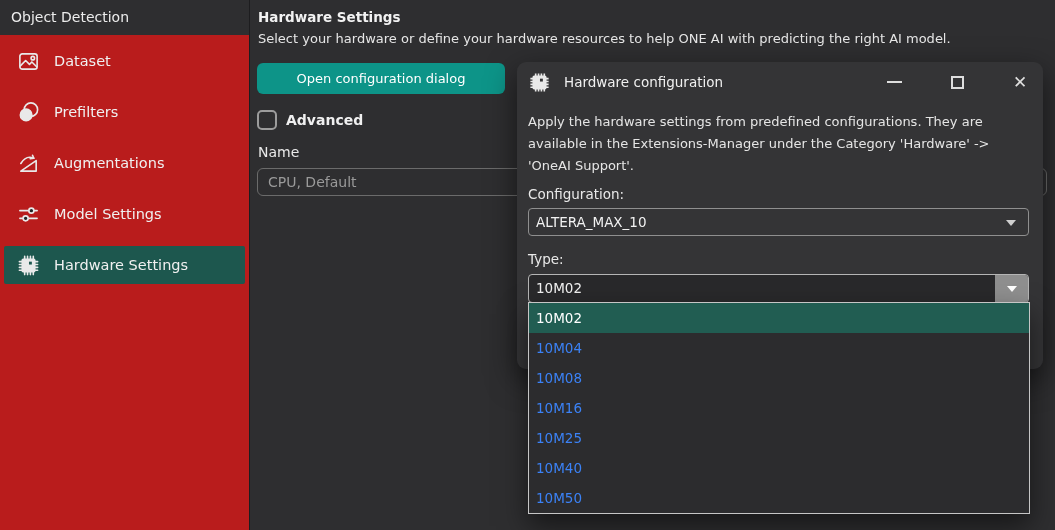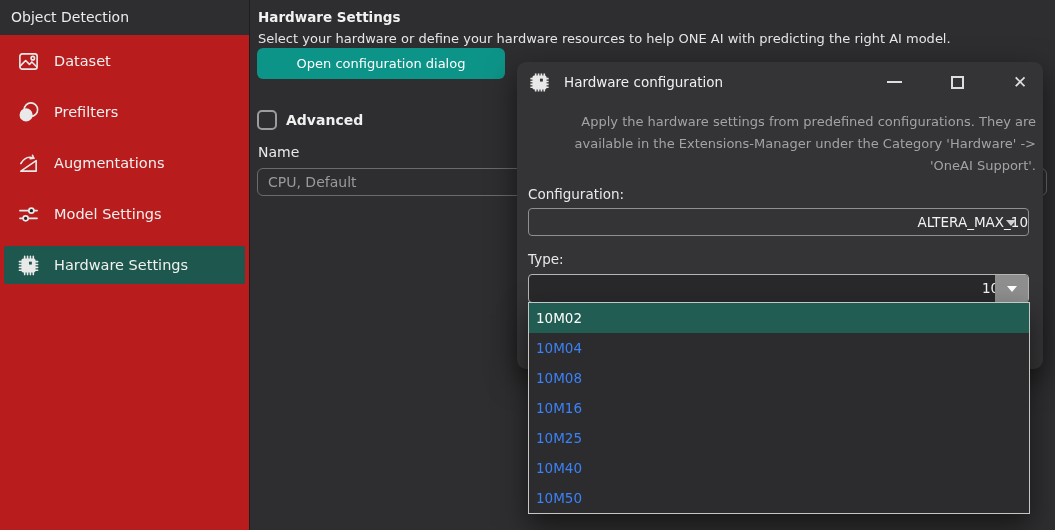--- a/index.html
+++ b/index.html
@@ -13,43 +13,43 @@
   .nav { padding-top:7px; display:flex; flex-direction:column; gap:13px; }
   .nav-item { display:flex; align-items:center; height:38px; margin:0 4px; padding-left:12px; font-size:14.5px; color:#f0f0f0; cursor:default; border-radius:2px; }
   .nav-item .ic { width:24px; height:24px; margin-right:14px; flex:none; display:flex; align-items:center; justify-content:center; }
   .nav-item.selected { background:#1d574e; }
   .nav-item svg { stroke:#e9e9e9; fill:none; stroke-width:1.7; stroke-linecap:round; stroke-linejoin:round; }
 
   
   .main { position:absolute; left:251px; top:0; width:804px; height:530px; }
   .main-title { position:absolute; left:7px; top:9px; font-size:13.5px; font-weight:bold; color:#f2f2f2; white-space:nowrap; }
   .main-desc { position:absolute; left:7px; top:31px; font-size:13px; color:#e6e6e6; white-space:nowrap; }
-  .open-btn { position:absolute; left:6px; top:48px; width:248px; height:31px; background:#0d9488; color:#ffffff; border:none; border-radius:6px; font-size:13px; font-family:inherit; cursor:pointer; }
+  .open-btn { position:absolute; left:6px; top:63px; width:248px; height:31px; background:#0d9488; color:#ffffff; border:none; border-radius:6px; font-size:13px; font-family:inherit; cursor:pointer; }
   .adv-row { position:absolute; left:6px; top:110px; display:flex; align-items:center; }
   .checkbox { width:20px; height:20px; border:2px solid #9c9c9c; border-radius:5px; background:transparent; }
   .adv-label { margin-left:9px; font-weight:bold; font-size:14px; color:#f0f0f0; }
   .name-label { position:absolute; left:7px; top:144px; font-size:14px; color:#e9e9e9; }
   .name-input { position:absolute; left:6px; top:168px; width:790px; height:28px; border:1px solid #6b6b6b; border-radius:6px; line-height:26px; padding-left:10px; color:#9a9a9a; font-size:14px; z-index:1; background:transparent; }
 
   
-  .dialog { position:absolute; left:517px; top:62px; width:526px; height:307px; background:#343436; border-radius:9px; box-shadow:0 10px 30px rgba(0,0,0,.55); z-index:10;text-align:right; }
+  .dialog { position:absolute; left:517px; top:62px; width:526px; height:307px; background:#343436; border-radius:9px; box-shadow:0 10px 30px rgba(0,0,0,.55); z-index:10; }
   .titlebar { display:flex; align-items:center; height:40px; padding:0 12px 0 11px; }
   .titlebar .chip-wrap { width:23px; height:23px; margin-right:13px; display:flex; }
   .titlebar svg { stroke:#e9e9e9; fill:none; stroke-width:1.7; }
   .dlg-title { font-size:13.5px; color:#f0f0f0; white-space:nowrap; }
   .winbtns { margin-left:auto; display:flex; align-items:center; }
   .winbtn { width:22px; height:22px; display:flex; align-items:center; justify-content:center; margin-left:41px; cursor:pointer; }
   .min-glyph { width:15px; height:2px; background:#dedede; }
   .max-glyph { width:13px; height:13px; border:2px solid #dedede; }
   .close-glyph { font-size:17px; color:#dedede; line-height:1; }
-  .dlg-desc { position:absolute; left:11px; top:49px; width:508px; font-size:13px; line-height:22px; color:#a3a3a3; }
+  .dlg-desc { position:absolute; left:11px; top:49px; width:508px; font-size:13px; line-height:22px; color:#e5e5e5; }
   .fld-label { position:absolute; left:11px; font-size:13.5px; color:#e9e9e9; }
   .lbl-cfg { top:124px; }
   .lbl-type { top:189px; }
-  .combo { position:absolute; left:11px; width:501px; height:28px; border:1px solid #8f8f8f; border-radius:4px; font-size:13.5px; color:#f2f2f2; line-height:26px; padding-left:15px; cursor:pointer; }
+  .combo { position:absolute; left:11px; width:501px; height:28px; border:1px solid #8f8f8f; border-radius:4px; font-size:13.5px; color:#f2f2f2; line-height:26px; padding-left:7px; cursor:pointer; }
   .combo-cfg { top:146px; }
   .combo-type { top:212px; height:29px; background:#29292b; border-color:#b5b5b5; line-height:27px; }
   .caret { position:absolute; right:12px; top:11px; width:0; height:0; border-left:5px solid transparent; border-right:5px solid transparent; border-top:6px solid #cfcfcf; }
   .arrow-btn { position:absolute; right:0; top:0; width:33px; height:100%; background:#8f8f8f; border-radius:0 3px 3px 0; display:flex; align-items:center; justify-content:center; cursor:pointer; }
   .arrow-btn .caret2 { width:0; height:0; border-left:5px solid transparent; border-right:5px solid transparent; border-top:6px solid #ffffff; }
 
   
   .dropdown { position:absolute; left:528px; top:302px; width:502px; background:#2c2c2e; border:1px solid #c6c6c6; list-style:none; z-index:20; box-shadow:0 12px 26px rgba(0,0,0,.5); }
   .dropdown li { height:30px; line-height:30px; padding-left:7px; font-size:13.5px; color:#3b82f6; cursor:pointer; }
   .dropdown li.selected { background:#215d52; color:#ffffff; }

